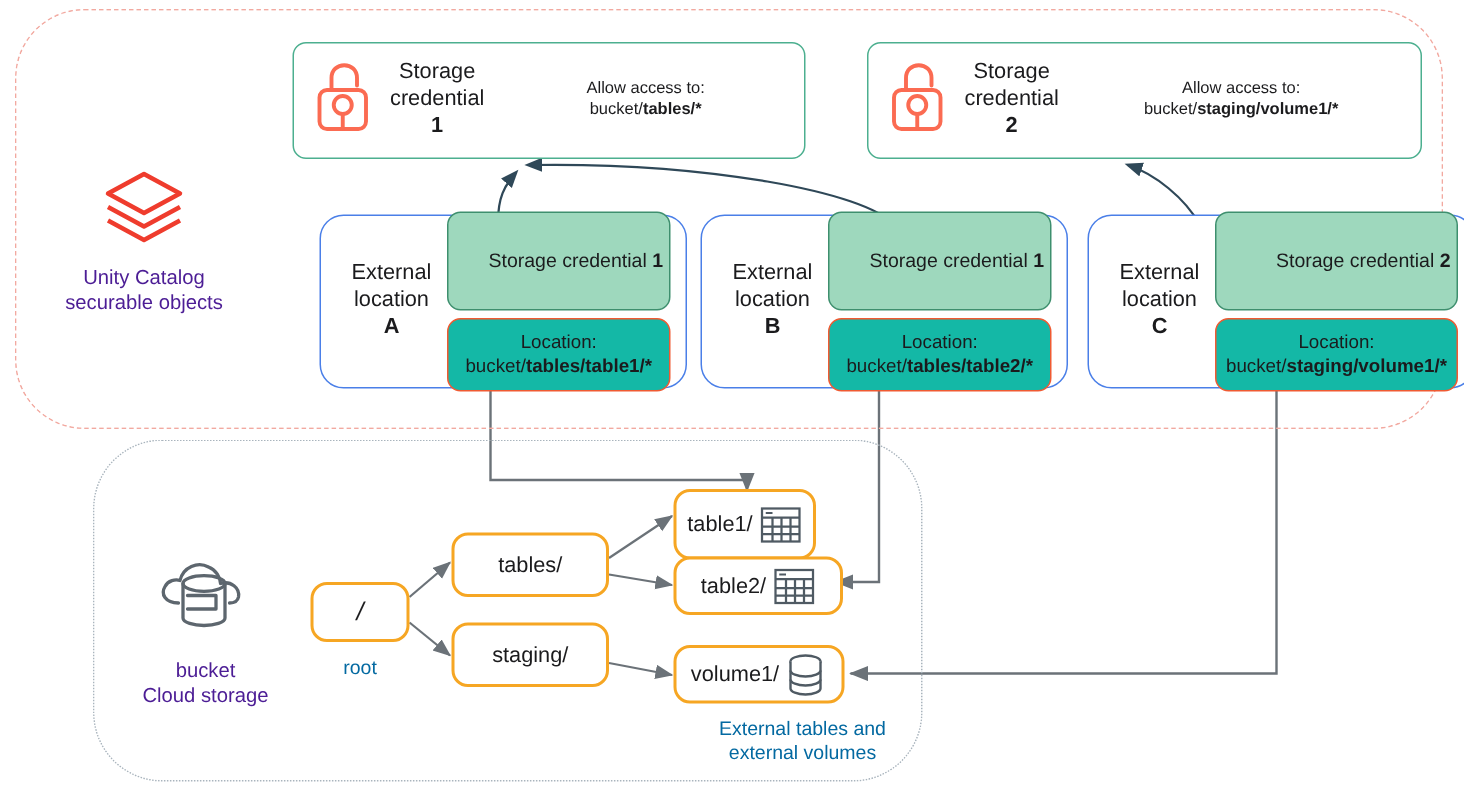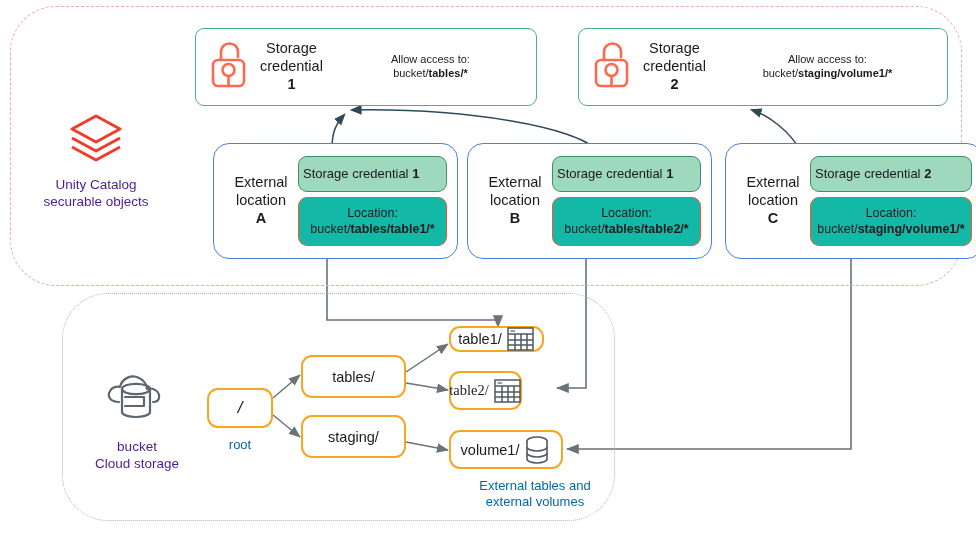--- a/index.html
+++ b/index.html
@@ -115,23 +115,23 @@
   .extloc-stack {
     flex: 1 1 auto;
     display: flex;
     flex-direction: column;
     gap: 5px;
   }
   .chip-green {
     background: #9ed8bd;
     border: 1.4px solid #3e8f6e;
     border-radius: 9px;
-    text-align: left;
+    text-align: right;
     font-size: 13px;
-    padding: 9px 4px;
+    padding: 24px 4px;
     line-height: 1.2;
   }
   .chip-green b { font-weight: bold; }
   .chip-orange {
     background: #14b8a6;
     border: 1.6px solid #f05a32;
     border-radius: 9px;
     text-align: center;
     font-size: 12.5px;
     padding: 7px 4px;
@@ -334,36 +334,36 @@
   </div>
   <div class="caption" style="left:207px; top:437px; width:66px;">root</div>
 
   <div class="node" style="left:301px; top:355px; width:105px; height:43px;">
     <span>tables/</span>
   </div>
   <div class="node" style="left:301px; top:415px; width:105px; height:43px;">
     <span>staging/</span>
   </div>
 
-  <div class="node" style="left:449px; top:326px; width:95px; height:26px;">
+  <div class="node" style="left:449px; top:326px; width:95px; height:47px;">
     <span>table1/</span>
     <span class="node-icon">
       <svg width="29" height="26" viewBox="0 0 29 26">
         <g fill="none" stroke="#4f5a63" stroke-width="1.5">
           <rect x="2" y="2" width="25" height="22" fill="#ffffff"></rect>
           <path d="M2 8 L27 8"></path>
           <path d="M2 14 L27 14 M2 19 L27 19"></path>
           <path d="M9 8 L9 24 M15 8 L15 24 M21 8 L21 24"></path>
           <path d="M4.5 5 L9 5" stroke-width="1.2"></path>
         </g>
       </svg>
     </span>
   </div>
 
-  <div class="node" style="left:449px; top:371px; width:73px; height:39px;font-family:Liberation Serif, serif;">
+  <div class="node" style="left:449px; top:371px; width:113px; height:39px;">
     <span>table2/</span>
     <span class="node-icon">
       <svg width="29" height="26" viewBox="0 0 29 26">
         <g fill="none" stroke="#4f5a63" stroke-width="1.5">
           <rect x="2" y="2" width="25" height="22" fill="#ffffff"></rect>
           <path d="M2 8 L27 8"></path>
           <path d="M2 14 L27 14 M2 19 L27 19"></path>
           <path d="M9 8 L9 24 M15 8 L15 24 M21 8 L21 24"></path>
           <path d="M4.5 5 L9 5" stroke-width="1.2"></path>
         </g>

